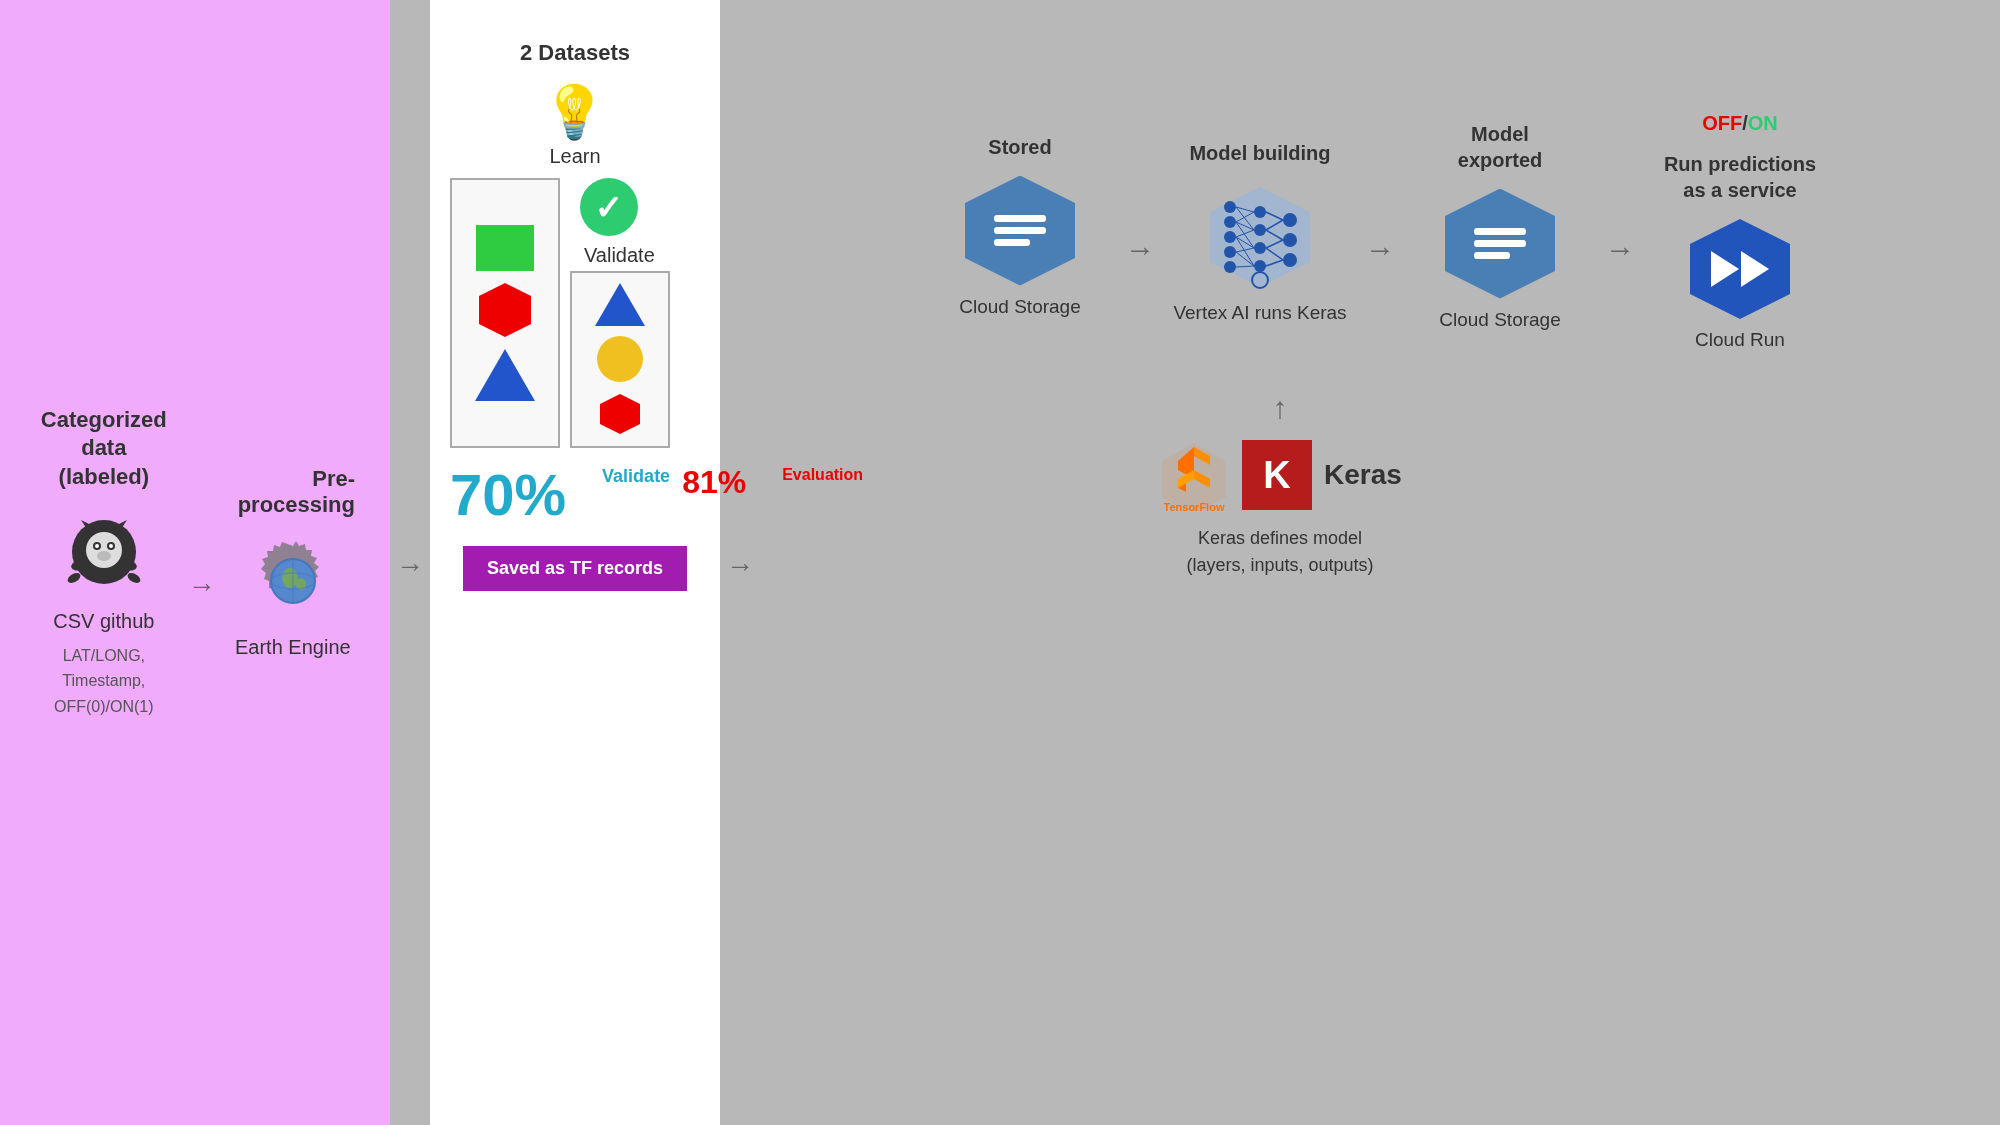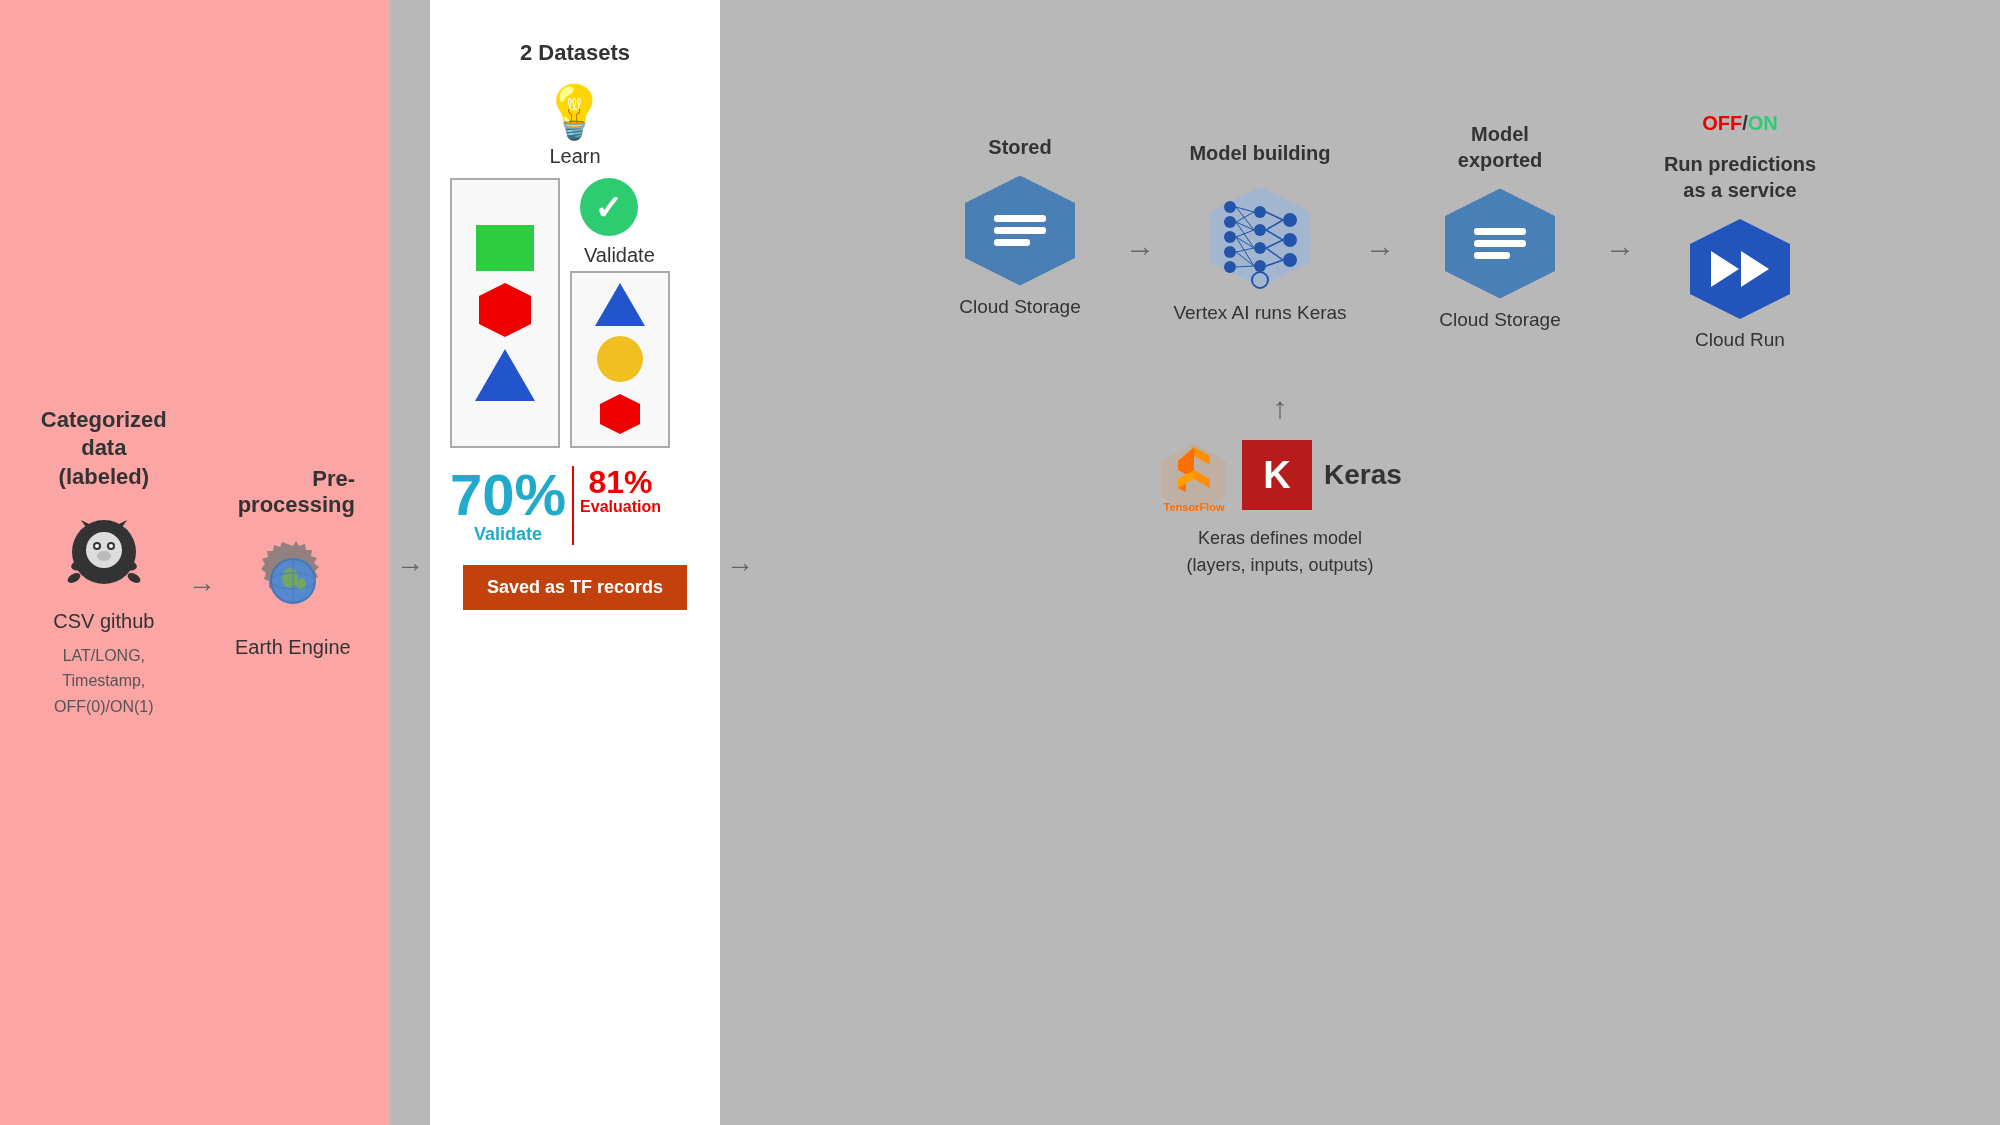--- a/index.html
+++ b/index.html
@@ -14,21 +14,21 @@
     }
 
     .main-layout {
       display: flex;
       width: 100%;
       height: 100%;
     }
 
     
     .left-section {
-      background: #fca5a5;
+      background: #f0abfc;
       width: 390px;
       display: flex;
       flex-direction: column;
       align-items: center;
       justify-content: center;
       padding: 40px 20px;
     }
 
     
     .center-section {
@@ -197,34 +197,35 @@
     }
 
     .evaluation-label {
       font-size: 16px;
       font-weight: 700;
       color: #e00;
     }
 
     .percent-col {
       display: flex;
-      flex-direction: column;
-      align-items: center;
+      flex-direction: row;
+      align-items: flex-start;
+      gap: 36px;
     }
 
     .red-divider {
       width: 2px;
       background: #e00;
       margin: 0 6px;
       align-self: stretch;
       min-height: 60px;
     }
 
     .tf-records-box {
-      background: #c2410c;
+      background: #a21caf;
       color: white;
       font-size: 18px;
       font-weight: 800;
       padding: 12px 24px;
       margin-top: 20px;
       text-align: center;
     }
 
     .pipeline-row {
       display: flex;

